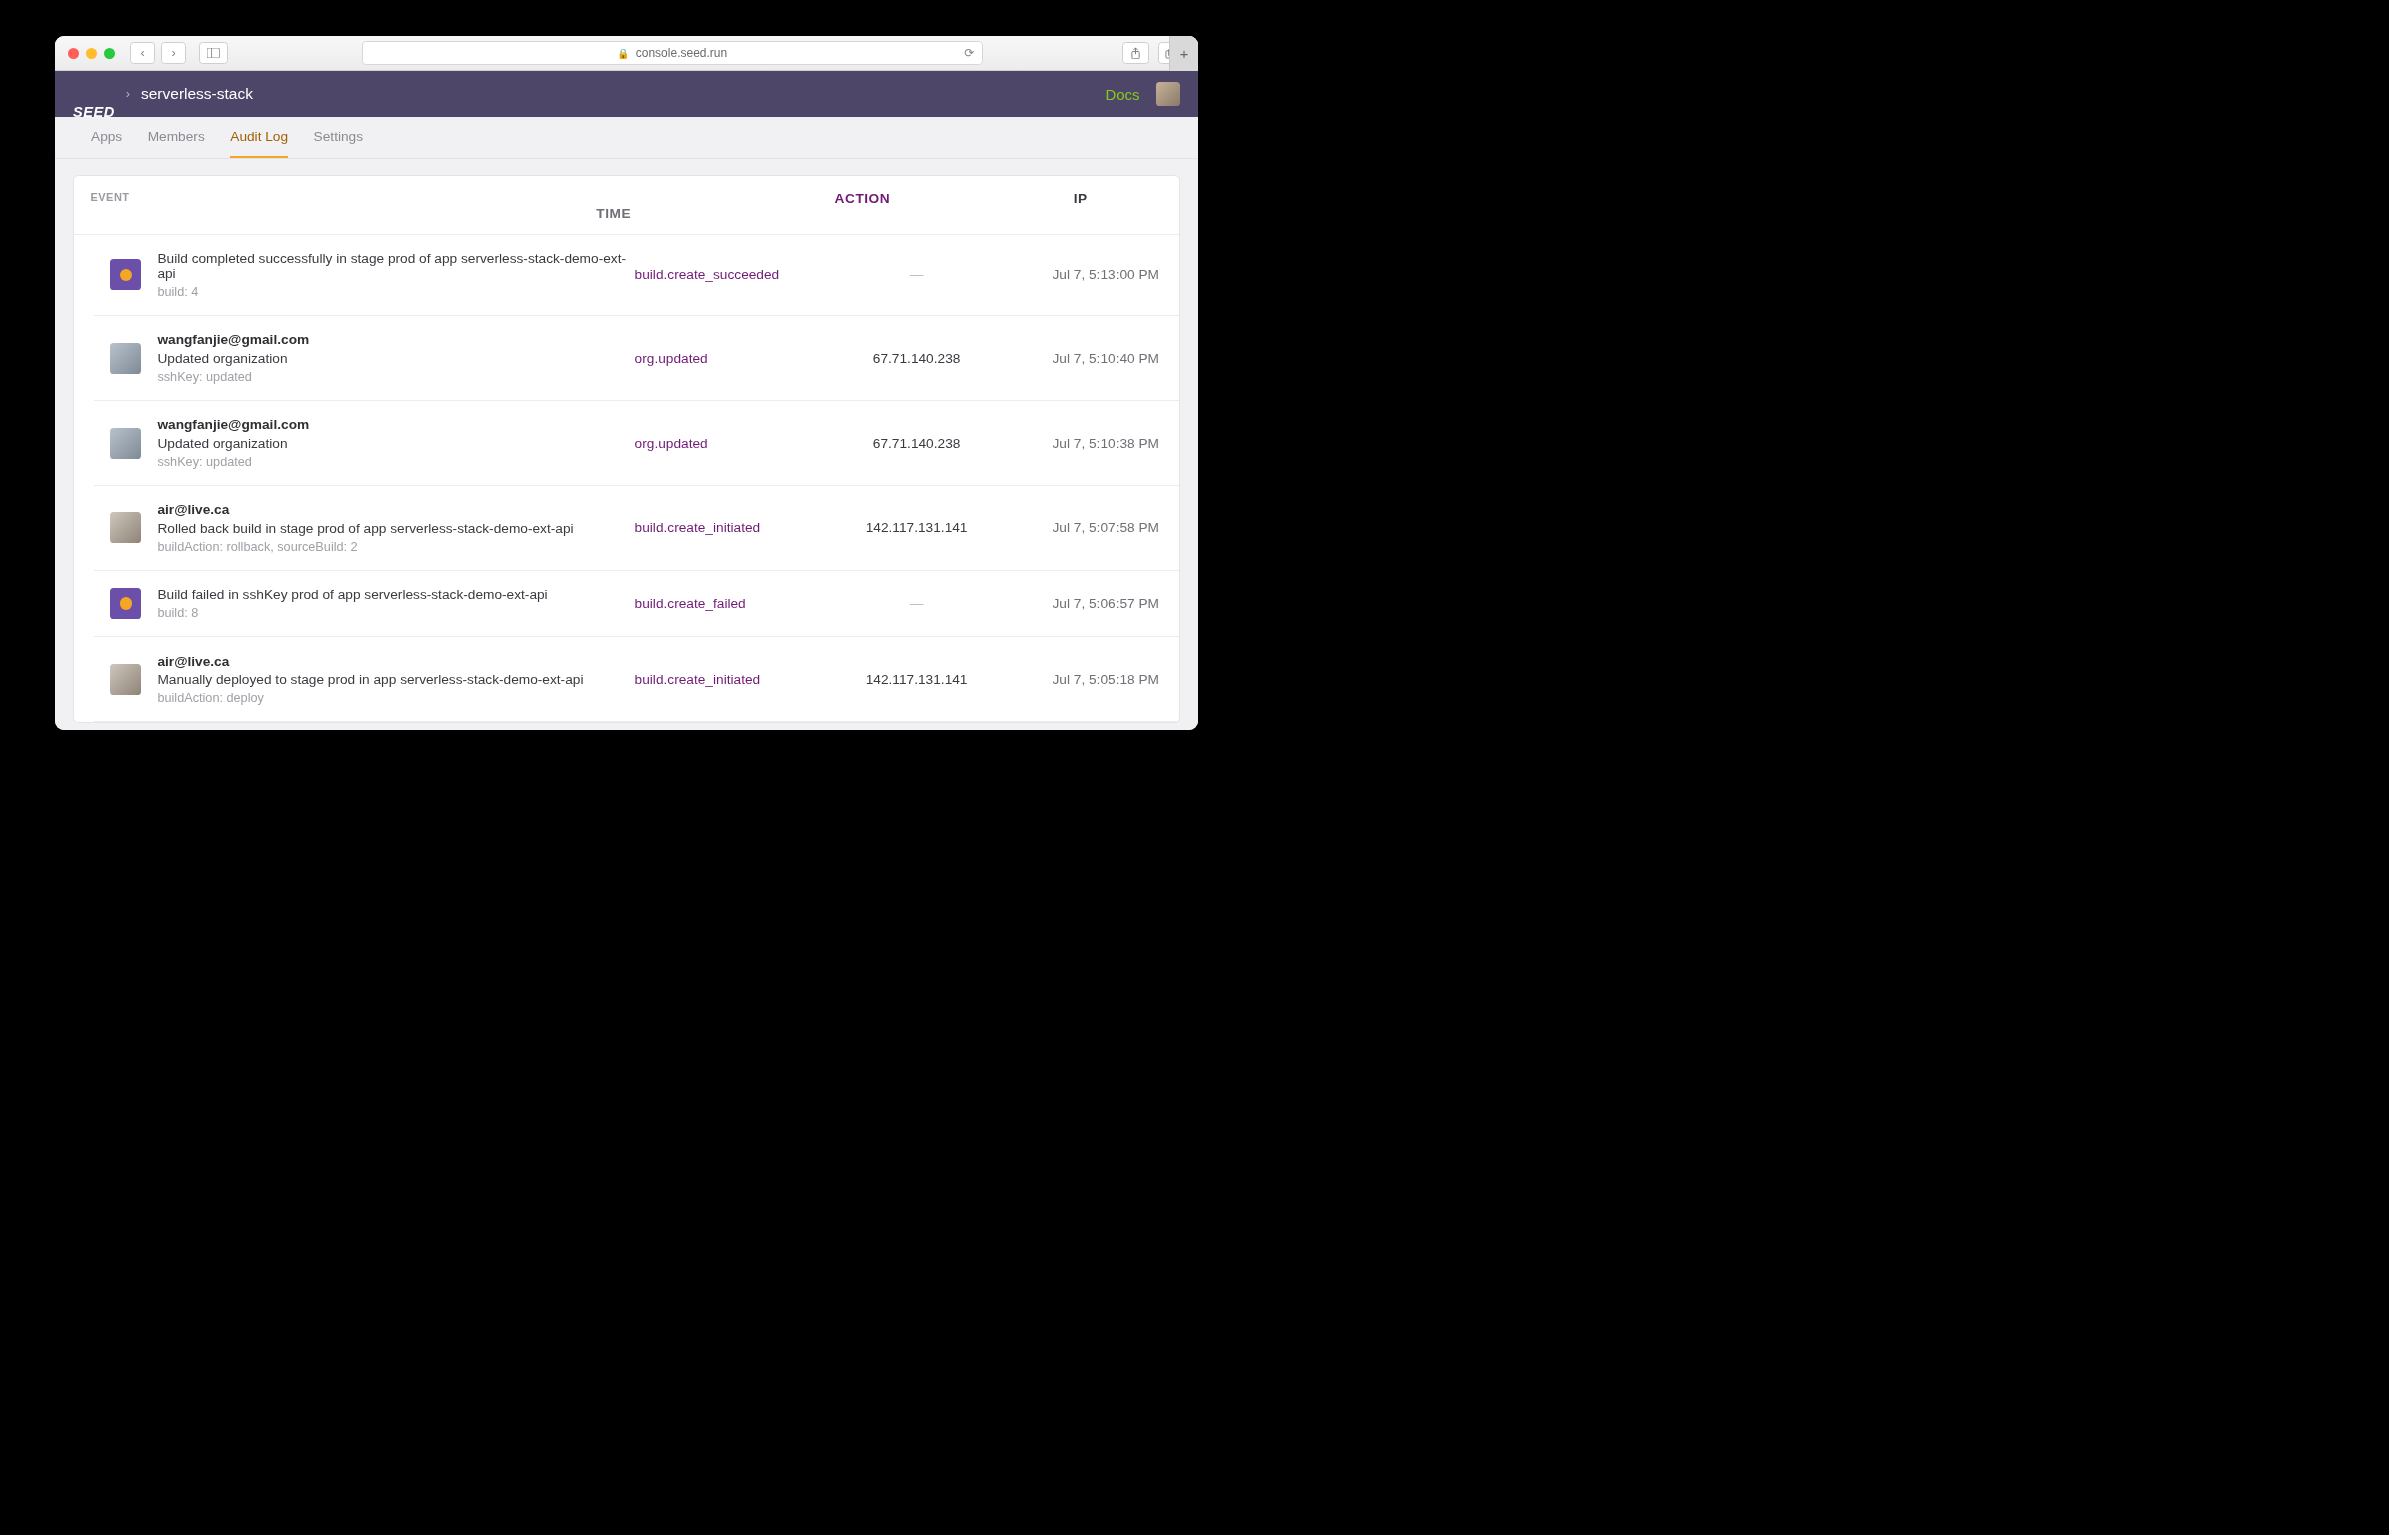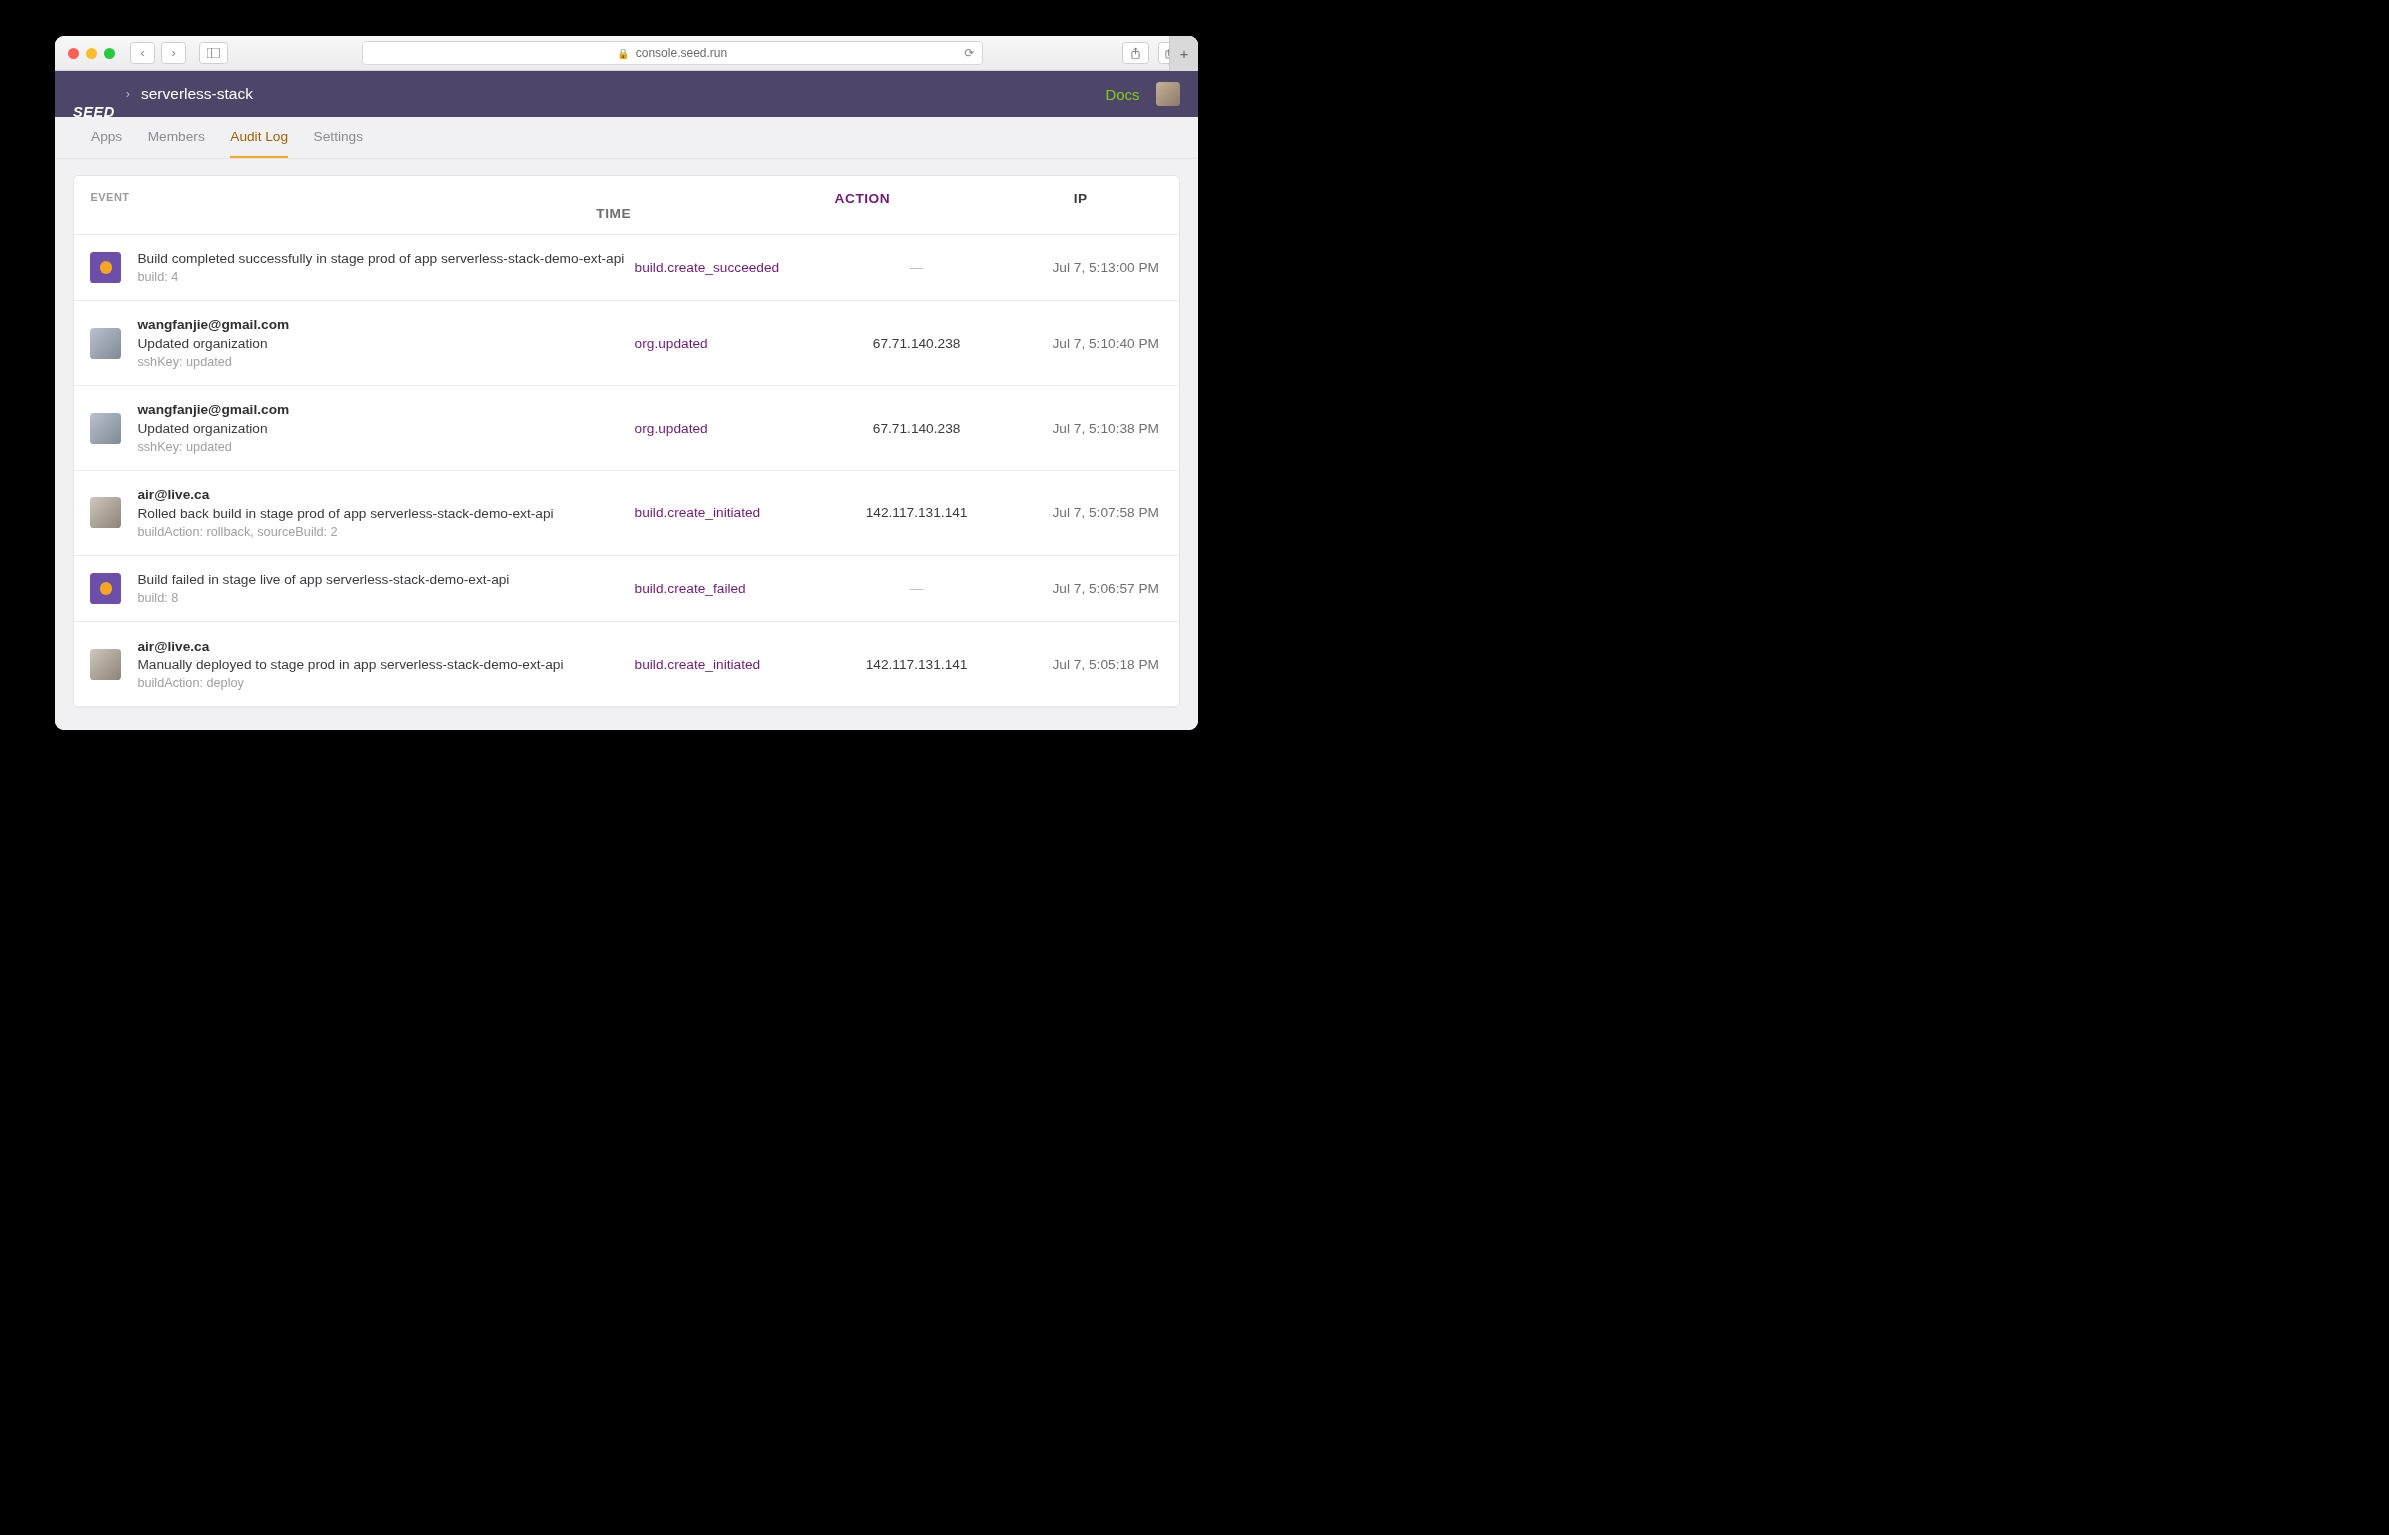--- a/index.html
+++ b/index.html
@@ -138,20 +138,21 @@
   .thead .c-ip, .row .c-ip { text-align: center; }
   .thead .c-time, .row .c-time { text-align: right; }
   .thead .c-action, .row .c-action { text-align: left; }
 
   .row {
     display: grid;
     grid-template-columns: 47px 1fr 200px 164px 164px;
     padding: 16.4px 16.4px;
     border-bottom: 0.9px solid #ececef;
     align-items: center;
+    margin-left: 20px;
   }
   .row .avatar-cell { width: 31px; height: 31px; border-radius: 3.6px; }
   .av-system {
     background: #6b4fa8;
     display: flex; align-items: center; justify-content: center;
   }
   .av-system::after {
     content: ""; width: 12.7px; height: 12.7px; border-radius: 50%;
     background: #f5a623;
   }
@@ -288,21 +289,21 @@
             </div>
             <div class="c-action">build.create_initiated</div>
             <div class="c-ip">142.117.131.141</div>
             <div class="c-time">Jul 7, 5:07:58 PM</div>
           </div>
           <div class="row">
             <div>
               <div class="avatar-cell av-system"></div>
             </div>
             <div class="ev-main">
-              <div class="ev-desc">Build failed in stage live of app serverless-stack-demo-ext-api</div>
+              <div class="ev-desc">Build failed in sshKey prod of app serverless-stack-demo-ext-api</div>
               <div class="ev-meta">build: 8</div>
             </div>
             <div class="c-action">build.create_failed</div>
             <div class="c-ip muted">—</div>
             <div class="c-time">Jul 7, 5:06:57 PM</div>
           </div>
           <div class="row">
             <div>
               <div class="avatar-cell av-user2"></div>
             </div>

